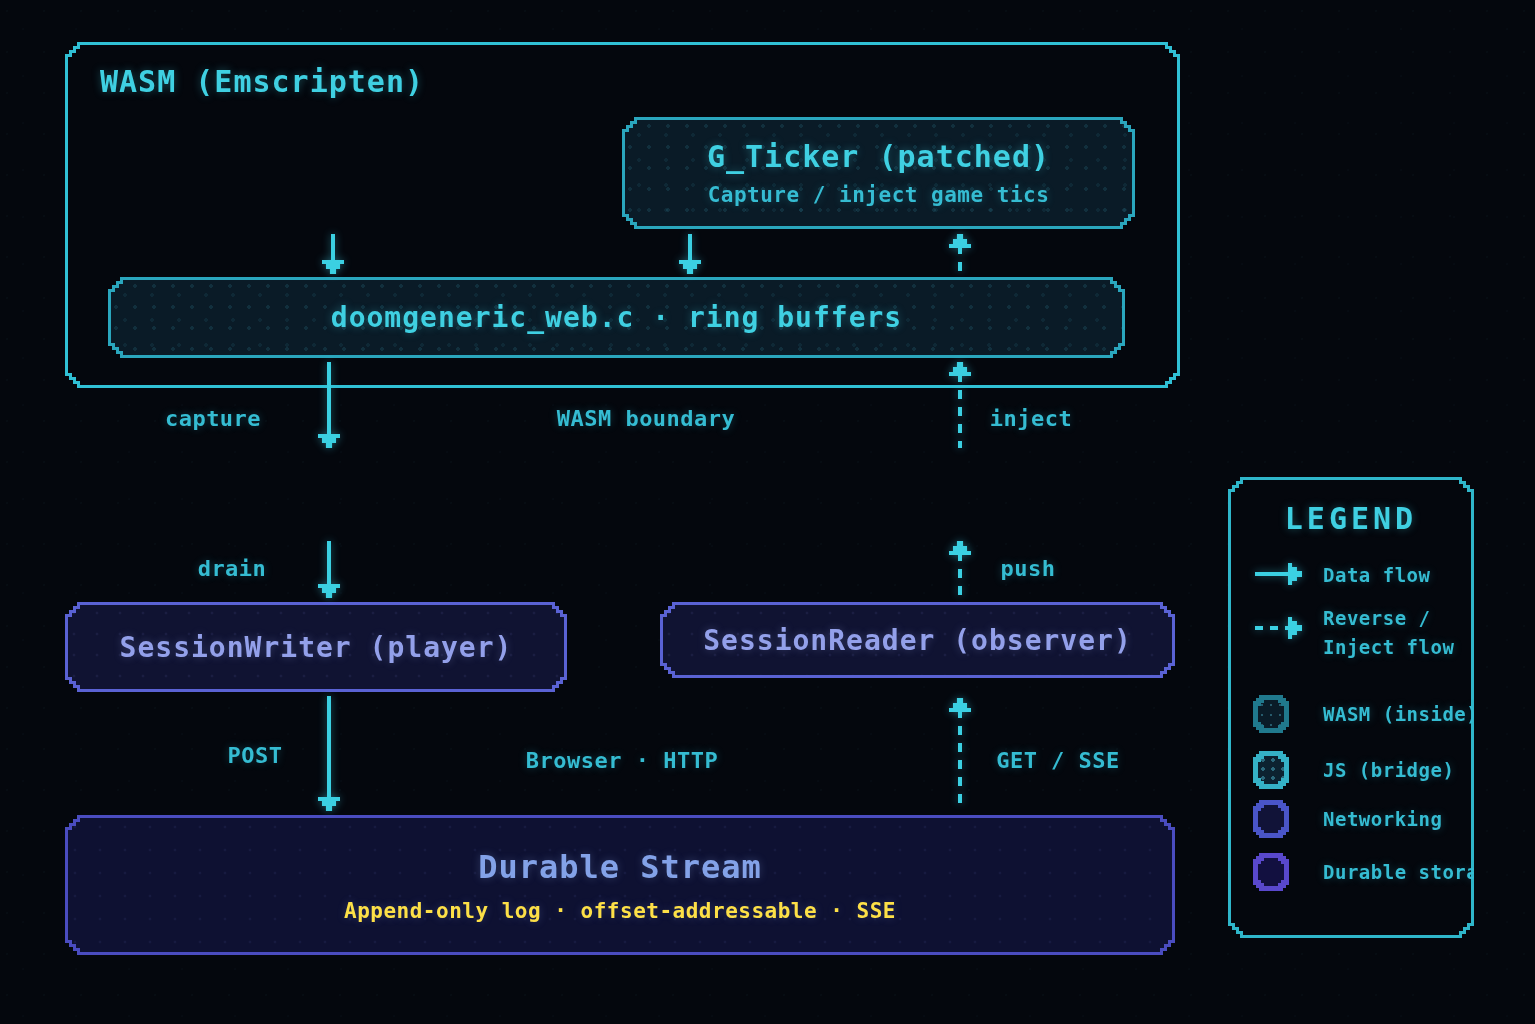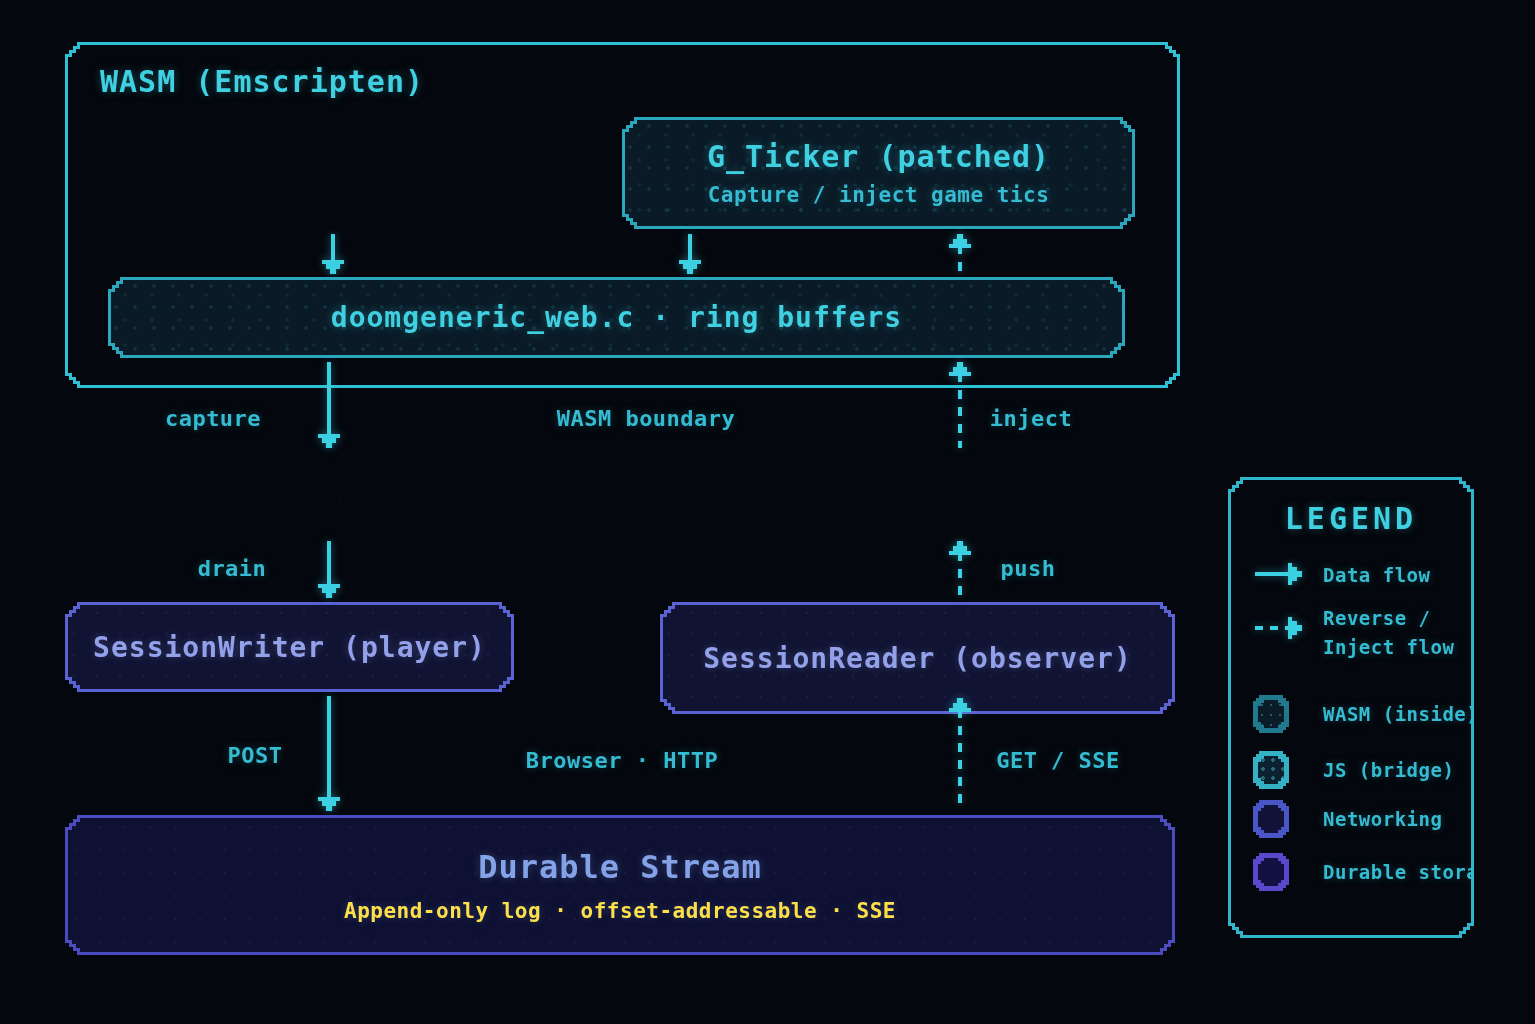--- a/index.html
+++ b/index.html
@@ -158,28 +158,28 @@
   </div>
 
   <div class="box pix teal" style="left:108px; top:277px; width:1017px; height:81px;">
     <div class="fill pix"></div>
     <div class="content">
       <span class="t-cyan fs28">doomgeneric_web.c · ring buffers</span>
     </div>
   </div>
 
 
-  <div class="box pix indigo" style="left:65px; top:602px; width:449px; height:90px;">
+  <div class="box pix indigo" style="left:65px; top:602px; width:502px; height:90px;">
     <div class="fill pix"></div>
     <div class="content">
       <span class="t-peri fs28">SessionWriter (player)</span>
     </div>
   </div>
 
-  <div class="box pix indigo" style="left:660px; top:602px; width:515px; height:112px;">
+  <div class="box pix indigo" style="left:660px; top:602px; width:515px; height:76px;">
     <div class="fill pix"></div>
     <div class="content">
       <span class="t-peri fs28">SessionReader (observer)</span>
     </div>
   </div>
 
   <div class="box pix violet" style="left:65px; top:815px; width:1110px; height:140px;">
     <div class="fill pix"></div>
     <div class="content" style="gap:13px;">
       <span class="t-lav fs32">Durable Stream</span>

